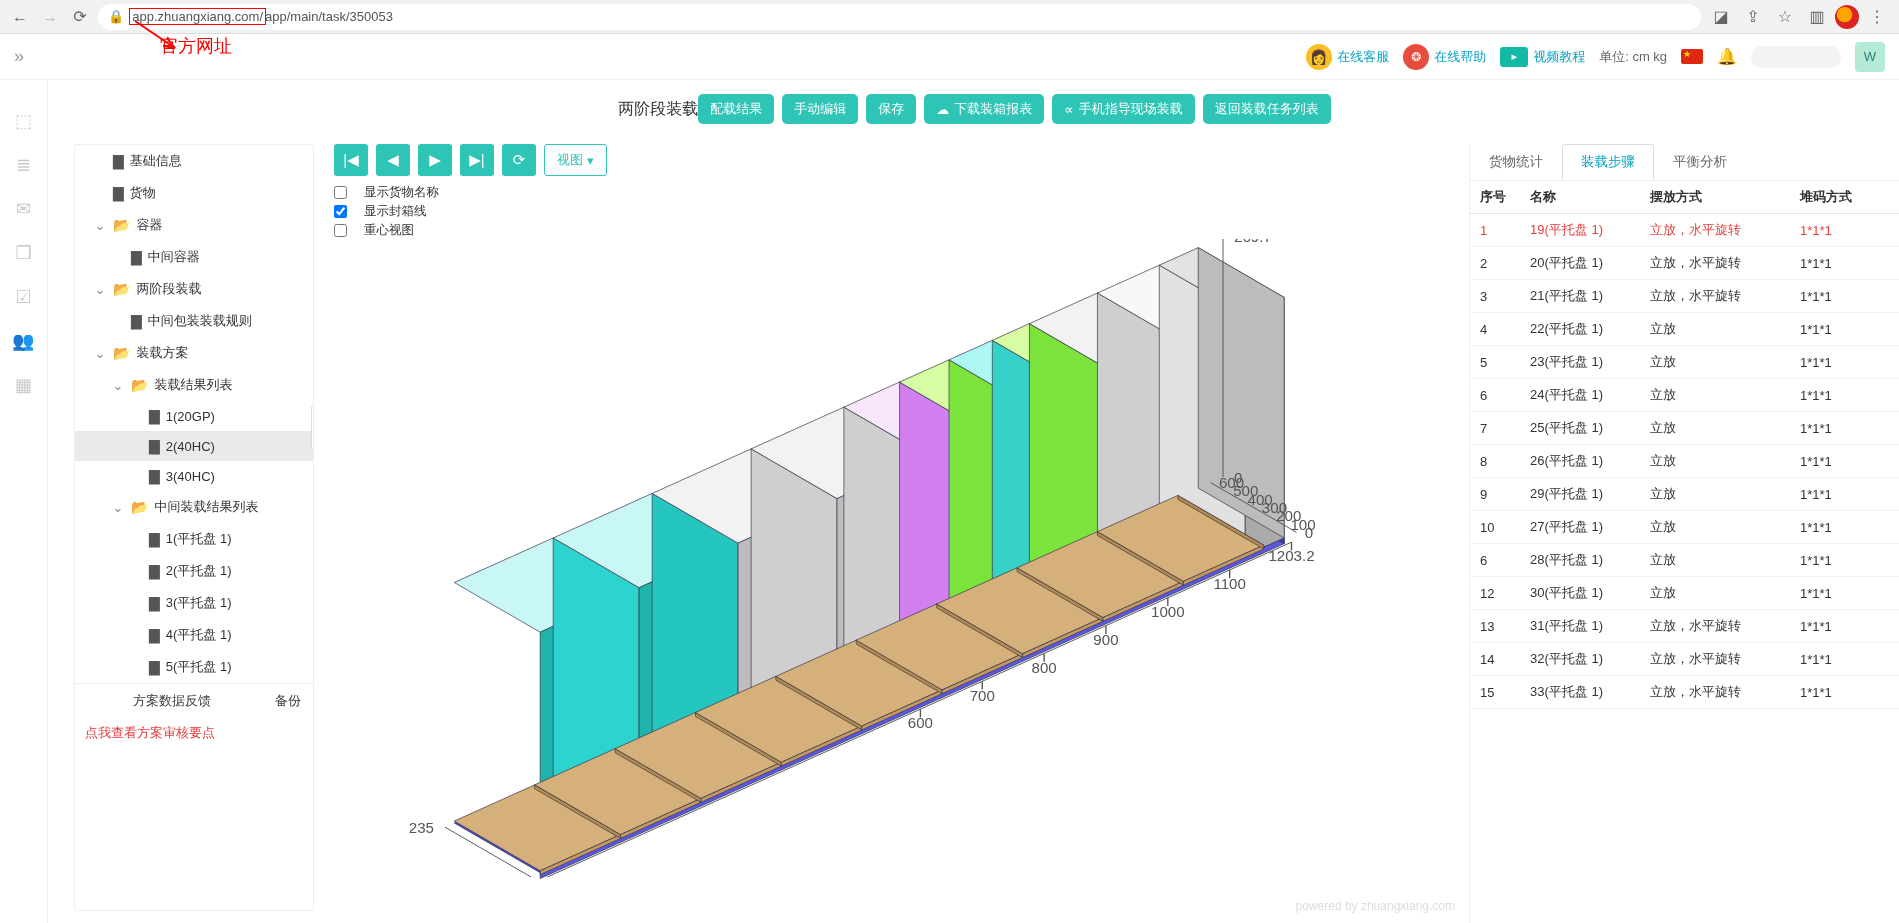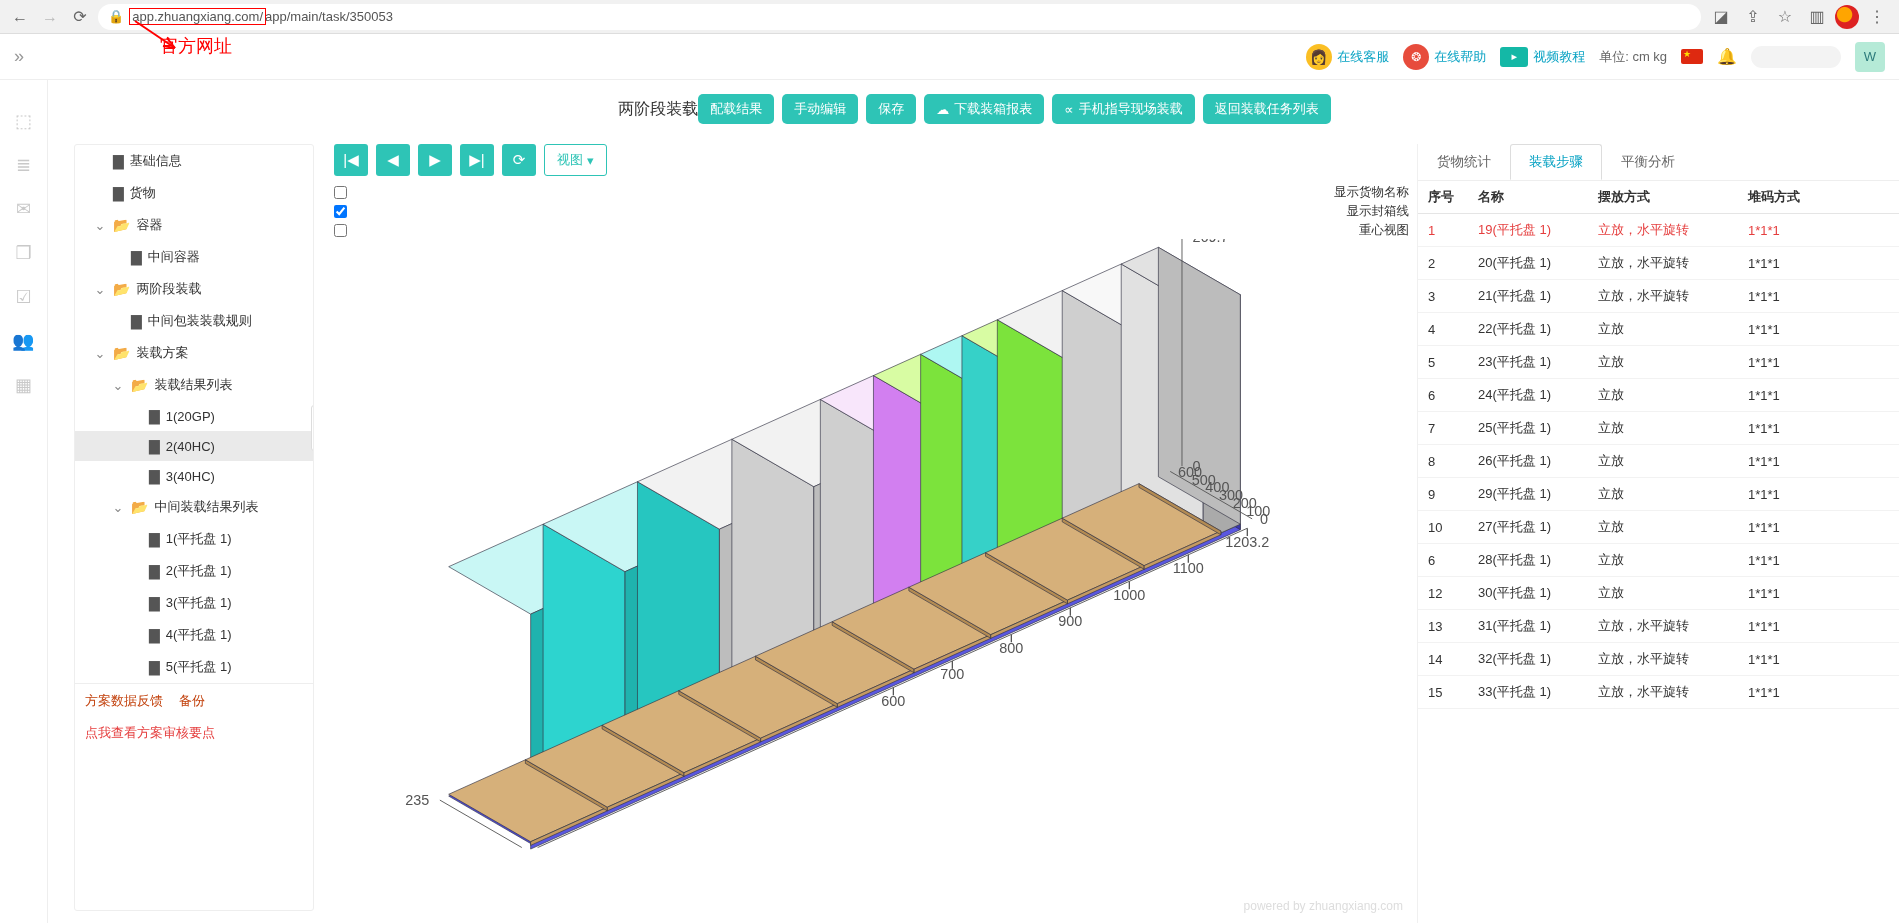--- a/index.html
+++ b/index.html
@@ -48,37 +48,37 @@
   .main { position:absolute; left:48px; right:0; top:132px; bottom:0; display:flex; }
 
   
   .tree { width:240px; border:1px solid #eee; border-radius:3px; margin:12px 0 12px 26px; overflow-y:auto; position:relative; }
   .tree-item { display:flex; align-items:center; gap:6px; padding:7px 10px; cursor:pointer; color:#333; font-size:13px; }
   .tree-item.selected{ background:#eaeaea; }
   .tree-item .fold{ width:14px; text-align:center; color:#888;}
   .tree-item .ficon{ color:#555; font-size:14px;}
   .tree-item .label{ white-space:nowrap; }
   .tree-footer{ border-top:1px solid #eee; padding:8px 10px; display:flex; gap:16px;}
-  .tree-footer a{ color:#c2410c; cursor:pointer;}
+  .tree-footer a{ color:#404040; cursor:pointer;margin-left:48px;}
   .audit-link{ padding:6px 10px 10px; color:#e53e3e; cursor:pointer;}
   .drag-handle{ position:absolute; right:-8px; top:260px; background:#fff; border:1px solid #ddd; border-radius:3px; width:10px; height:46px;}
 
   
   .viewer { flex:1; position:relative; padding:12px 8px 0 20px; display:flex; flex-direction:column;}
   .toolbar { display:flex; gap:8px; align-items:center; margin-bottom:4px;}
   .iconbtn { width:34px; height:32px; background:#2ec4b6; color:#fff; border:none; border-radius:3px; font-size:15px; cursor:pointer; display:flex; align-items:center; justify-content:center;}
   .view-btn{ height:32px; padding:0 12px; border:1px solid #2ec4b6; color:#2ec4b6; background:#fff; border-radius:3px; display:flex; align-items:center; gap:4px; cursor:pointer;}
   .checks { display:flex; flex-direction:column; gap:2px; margin-top:4px; font-size:12.5px;}
-  .checks label{ display:flex; gap:17px; align-items:center;justify-content:space-between; }
+  .checks label{ display:flex; gap:17px; align-items:center; }
   .canvas-wrap{ flex:1; position:relative; }
   .canvas-wrap svg{ width:100%; height:100%; }
   .powered{ position:absolute; right:14px; bottom:10px; color:#ddd; font-size:12px;}
 
   
-  .rpanel { width:482px; border-left:1px solid #f0f0f0; display:flex; flex-direction:column; margin-top:12px;}
+  .rpanel { width:430px; border-left:1px solid #f0f0f0; display:flex; flex-direction:column; margin-top:12px;}
   .tabs { display:flex; }
   .tab{ padding:8px 18px; border:1px solid transparent; color:#666; cursor:pointer; font-size:13.5px;}
   .tab.active{ border:1px solid #ddd; border-bottom-color:#fff; color:#0aa3c4; border-radius:3px 3px 0 0;}
   .tbl { border-top:1px solid #eee; flex:1; overflow-y:auto;}
   .tbl-head, .row{ display:grid; grid-template-columns:50px 120px 150px 90px; padding:7px 10px; border-bottom:1px solid #f2f2f2; font-size:13px; align-items:center;}
   .tbl-head{ font-weight:700; border-bottom:1px solid #e5e5e5;}
   .row.active{ color:#e53e3e;}
 
   ::-webkit-scrollbar{ width:6px;}
   ::-webkit-scrollbar-thumb{ background:#ccc; border-radius:3px;}

